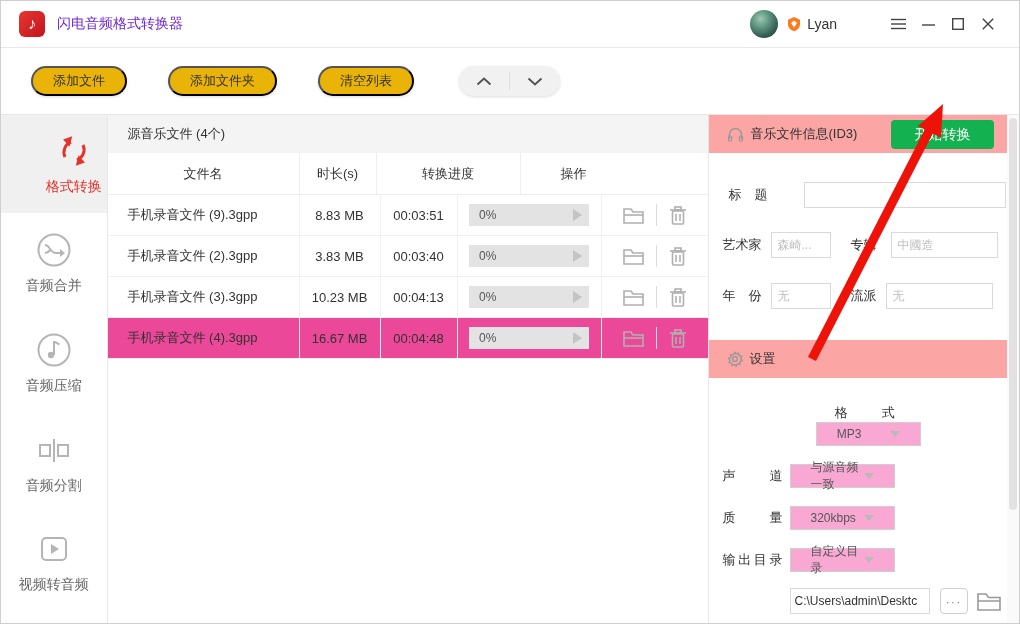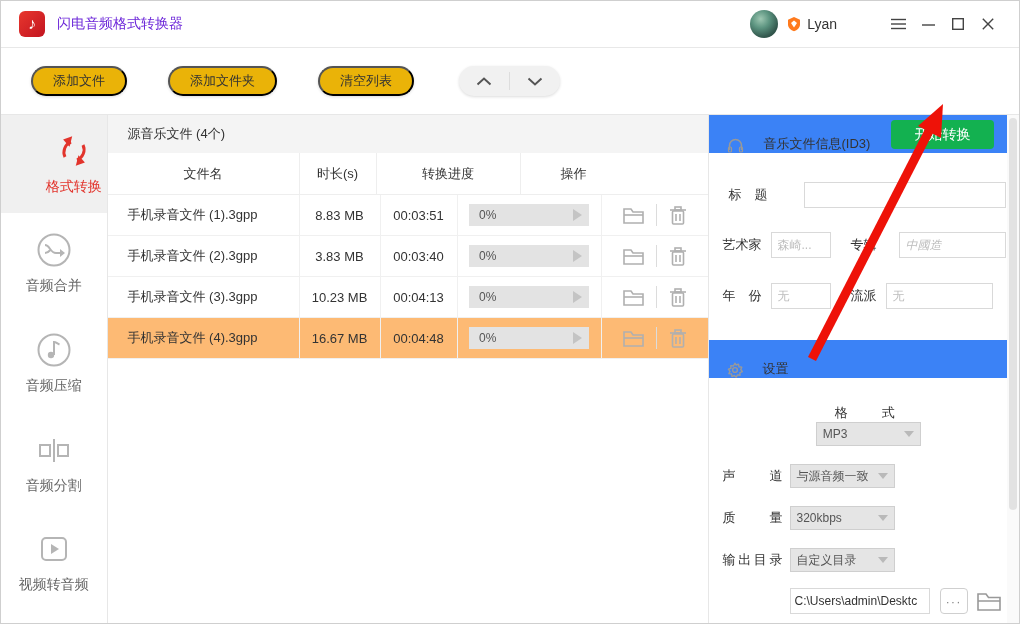--- a/index.html
+++ b/index.html
@@ -31,43 +31,43 @@
   .sidebar { width:107px; border-right:1px solid #e7e7e7; }
   .side-item { height:100px; display:flex; flex-direction:column; align-items:center; justify-content:center; gap:9px; font-size:14px; color:#666; }
   .side-item.active { background:#f0f0f0; height:98px; color:#e2342c;padding-left:40px; }
 
   .table-area { width:600px; display:flex; flex-direction:column; }
   .strip { height:38px; background:#f4f4f4; display:flex; align-items:center; padding-left:20px; font-size:13px; color:#333; flex:none; }
   .thead { height:42px; display:flex; border-bottom:1px solid #eee; flex:none; }
   .thead .hc { display:flex; align-items:center; justify-content:center; font-size:13px; color:#333; border-right:1px solid #eee; }
   .thead .hc:last-child { border-right:none; }
   .trow { height:41px; display:flex; border-bottom:1px solid #f0f0f0; flex:none; }
-  .trow.selected { background:#fdba74; }
+  .trow.selected { background:#ec4899; }
   .tc { display:flex; align-items:center; justify-content:center; font-size:13px; color:#333; border-right:1px solid #f0f0f0; }
   .tc:last-child { border-right:none; }
   .c-name { width:192px; justify-content:flex-start; padding-left:20px; }
   .c-size { width:81px; }
   .c-dur  { width:77px; }
   .c-prog { width:144px; }
   .c-ops  { width:106px; gap:11px; }
   .progress { width:120px; height:22px; background:#e3e3e3; display:flex; align-items:center; }
   .progress .pct { font-size:12px; color:#555; padding-left:10px; flex:1; }
   .progress .ptri { width:0; height:0; border-top:6px solid transparent; border-bottom:6px solid transparent; border-left:9px solid #c4c4c4; margin-right:7px; }
   .op-sep { width:1px; height:22px; background:#dcdcdc; }
   .iconbtn { display:flex; align-items:center; justify-content:center; background:none; border:none; padding:0; }
 
   
   .rpanel { width:301px; border-left:1px solid #e7e7e7; display:flex; flex-direction:column; }
-  .rstrip { height:38px; background:#3b82f6; display:flex; align-items:flex-end; padding-left:18px; gap:20px; font-size:13px; color:#333; flex:none; }
+  .rstrip { height:38px; background:#fca5a5; display:flex; align-items:center; padding-left:18px; gap:7px; font-size:13px; color:#333; flex:none; }
   .frow { display:flex; align-items:center; font-size:13px; color:#333; flex:none; }
   .lbl { white-space:pre; }
   .inp { height:26px; border:1px solid #d9d9d9; background:#fff; font-size:12px; color:#333; padding:0 6px; font-family:inherit; }
   .inp::placeholder { color:#bdbdbd; }
   .jlbl { display:inline-block; width:60px; text-align:justify; text-align-last:justify; white-space:pre; }
-  .select { width:105px; height:24px; border:1px solid #cfcfcf; background:#e5e5e5; display:flex; align-items:center; padding:0 6px; font-size:12px; color:#555; justify-content:space-between; }
+  .select { width:105px; height:24px; border:1px solid #cfcfcf; background:#f9a8d4; display:flex; align-items:center; padding:0 20px; font-size:12px; color:#555; justify-content:space-between; }
   .caret { width:0; height:0; border-left:5px solid transparent; border-right:5px solid transparent; border-top:6px solid #b9b9b9; }
   .browse { width:28px; height:26px; border:1px solid #cfcfcf; border-radius:4px; background:#fff; font-size:13px; color:#888; letter-spacing:1px; display:flex; align-items:center; justify-content:center; }
 
   
   .scroll { width:12px; background:#fafafa; position:relative; }
   .thumb { position:absolute; left:2px; top:3px; width:8px; height:392px; background:#e2e2e2; border-radius:4px; }
 
   .overlay { position:absolute; left:0; top:0; pointer-events:none; z-index:60; }
 </style>
 </head>
@@ -190,21 +190,21 @@
     <div class="table-area">
       <div class="strip">源音乐文件 (4个)</div>
       <div class="thead">
         <div class="hc c-name" style="justify-content:center; padding-left:0;">文件名</div>
         <div class="hc c-dur">时长(s)</div>
         <div class="hc c-prog">转换进度</div>
         <div class="hc c-ops">操作</div>
       </div>
 
       <div class="trow">
-        <div class="tc c-name">手机录音文件 (1).3gpp</div>
+        <div class="tc c-name">手机录音文件 (9).3gpp</div>
         <div class="tc c-size">8.83 MB</div>
         <div class="tc c-dur">00:03:51</div>
         <div class="tc c-prog">
             <div class="progress">
               <span class="pct">0%</span>
               <span class="ptri"></span>
             </div>
           </div>
         <div class="tc c-ops">
           <button class="iconbtn">
@@ -336,21 +336,21 @@
       </div>
 
       <div class="frow" style="margin:29px 0 0 20px;gap:21px;">
         <span class="lbl">标　题</span>
         <input class="inp" style="margin-left: 15px; width: 202px;" value="">
       </div>
       <div class="frow" style="margin:24px 0 0 14px;">
         <span class="lbl">艺术家</span>
         <input class="inp" style="margin-left: 9px; width: 60px;" placeholder="森崎...">
         <span class="lbl" style="margin-left:20px;">专辑</span>
-        <input class="inp" style="margin-left: 22px; width: 107px; font-style: italic;" placeholder="中國造">
+        <input class="inp" style="margin-left: 14px; width: 107px;" placeholder="中國造">
       </div>
       <div class="frow" style="margin:25px 0 0 14px;">
         <span class="lbl">年　份</span>
         <input class="inp" style="margin-left: 9px; width: 60px;" placeholder="无">
         <span class="lbl" style="margin-left:20px;">流派</span>
         <input class="inp" style="margin-left: 9px; width: 107px;" placeholder="无">
       </div>
 
       <div class="rstrip" style="margin-top:31px;">
         <svg width="16" height="16" viewBox="0 0 16 16">

